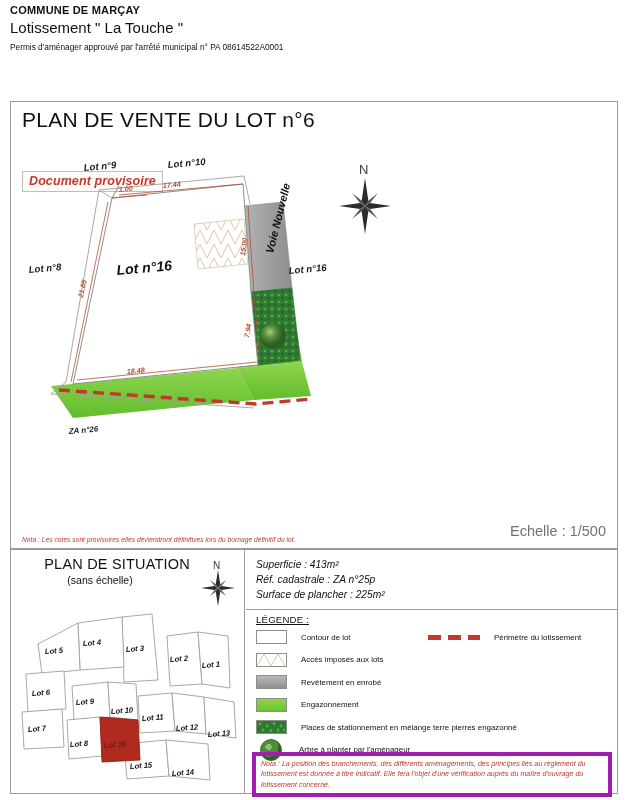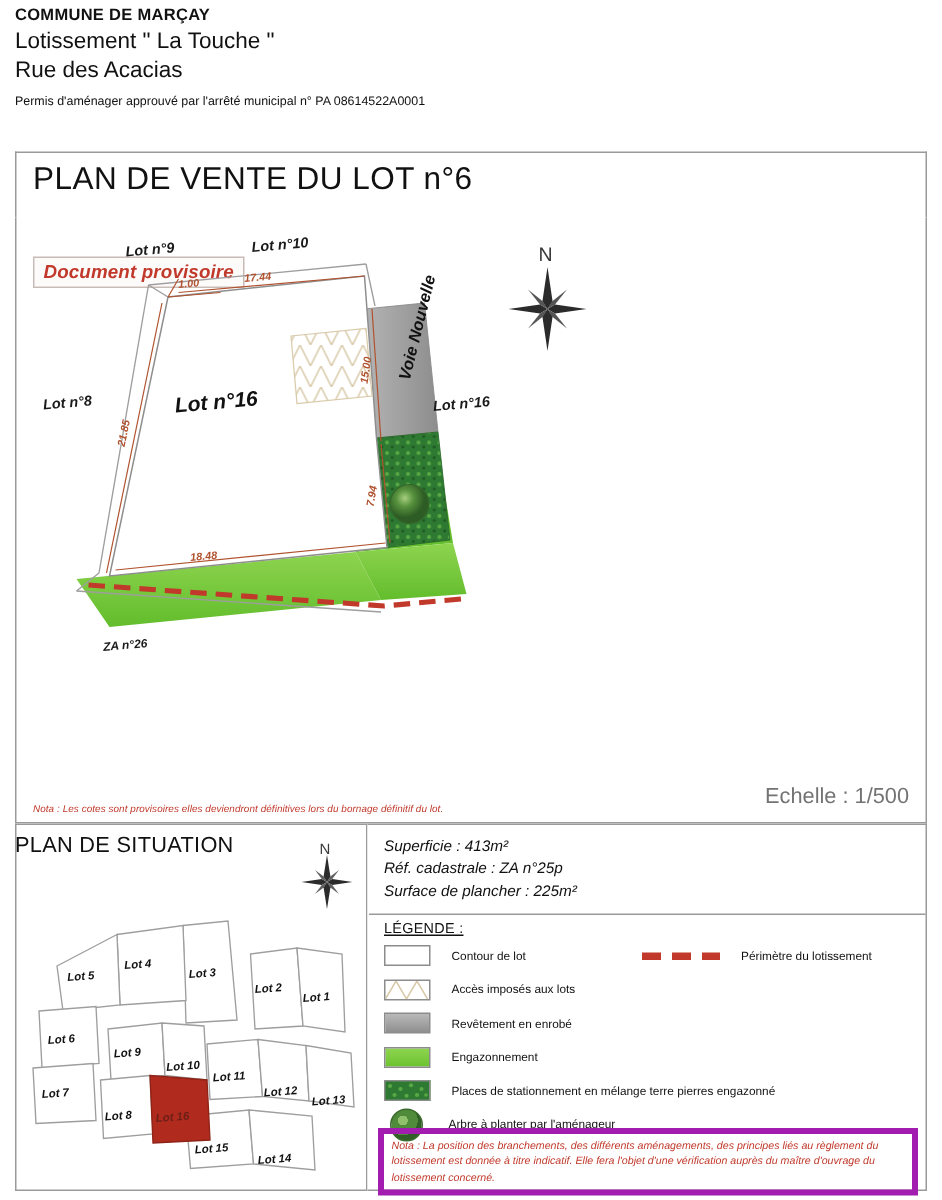--- a/index.html
+++ b/index.html
@@ -52,21 +52,21 @@
   .nota-plan{
     position:absolute;left:22px;top:536px;
     color:#c0392b;font-style:italic;font-size:6.6px;letter-spacing:.05px;
   }
   .echelle{
     position:absolute;right:22px;top:523px;
     font-size:14.5px;font-weight:400;color:#737373;
   }
 
   
-  .sit-title{position:absolute;left:10px;top:556px;width:180px;text-align:left;
+  .sit-title{position:absolute;left:10px;top:556px;width:180px;text-align:right;
     font-size:14.5px;font-weight:400;letter-spacing:.2px;}
   .sit-sub{position:absolute;left:10px;top:574px;width:180px;text-align:center;
     font-size:10.5px;font-weight:400;}
   #sit-compass{position:absolute;left:196px;top:556px;width:44px;height:52px;}
   #sitmap{position:absolute;left:12px;top:604px;width:231px;height:188px;}
   .sitlbl{fill:#111;font-family:"Liberation Sans",sans-serif;font-size:7.6px;font-style:italic;font-weight:700;}
   .sitlbl-hl{fill:#6b1f17;font-family:"Liberation Sans",sans-serif;font-size:7.6px;font-style:italic;font-weight:700;}
 
   
   .info-sep{position:absolute;background:#9a9a9a;height:1px;}
@@ -94,21 +94,20 @@
   }
 </style>
 </head>
 <body>
 
 <div class="sheet">
 
   <div class="header">
     <div class="h-commune">COMMUNE DE MARÇAY</div>
     <div class="h-lot">Lotissement " La Touche "</div>
-    <div class="h-rue">Rue des Acacias</div>
     <div class="h-permis">
       <div>Permis d'aménager approuvé par l'arrêté municipal n° PA 08614522A0001</div>
     </div>
   </div>
 
   <div class="frame" id="frame-title"></div>
   <div class="frame" id="frame-plan"></div>
   <div class="frame" id="frame-situation"></div>
   <div class="frame" id="frame-info"></div>
 
@@ -213,20 +212,21 @@
           <polygon points="13,13 3,5 0,0 5,3" fill="#555"></polygon>
         </g>
       </g>
     </svg>
   </div>
 
   <div class="nota-plan">Nota : Les cotes sont provisoires elles deviendront définitives lors du bornage définitif du lot.</div>
   <div class="echelle">Echelle : 1/500</div>
 
   <div class="sit-title">PLAN DE SITUATION</div>
+  <div class="sit-sub">(sans échelle)</div>
 
   <div id="sit-compass">
     <svg width="44" height="52" viewBox="0 0 44 52" xmlns="http://www.w3.org/2000/svg">
       <text x="17" y="13" style="font-family:'Liberation Sans',sans-serif;font-size:10px;fill:#3a3a3a;">N</text>
       <g transform="translate(22,32)">
         <polygon points="0,-18 2.3,-3.5 0,0 -2.3,-3.5" fill="#2b2b2b"></polygon>
         <polygon points="0,18 2.3,3.5 0,0 -2.3,3.5" fill="#2b2b2b"></polygon>
         <polygon points="-17,0 -3.5,2 0,0 -3.5,-2" fill="#2b2b2b"></polygon>
         <polygon points="17,0 3.5,2 0,0 3.5,-2" fill="#2b2b2b"></polygon>
         <polygon points="-8,-8 -2,-3.5 0,0 -3.5,-2" fill="#606060"></polygon>

